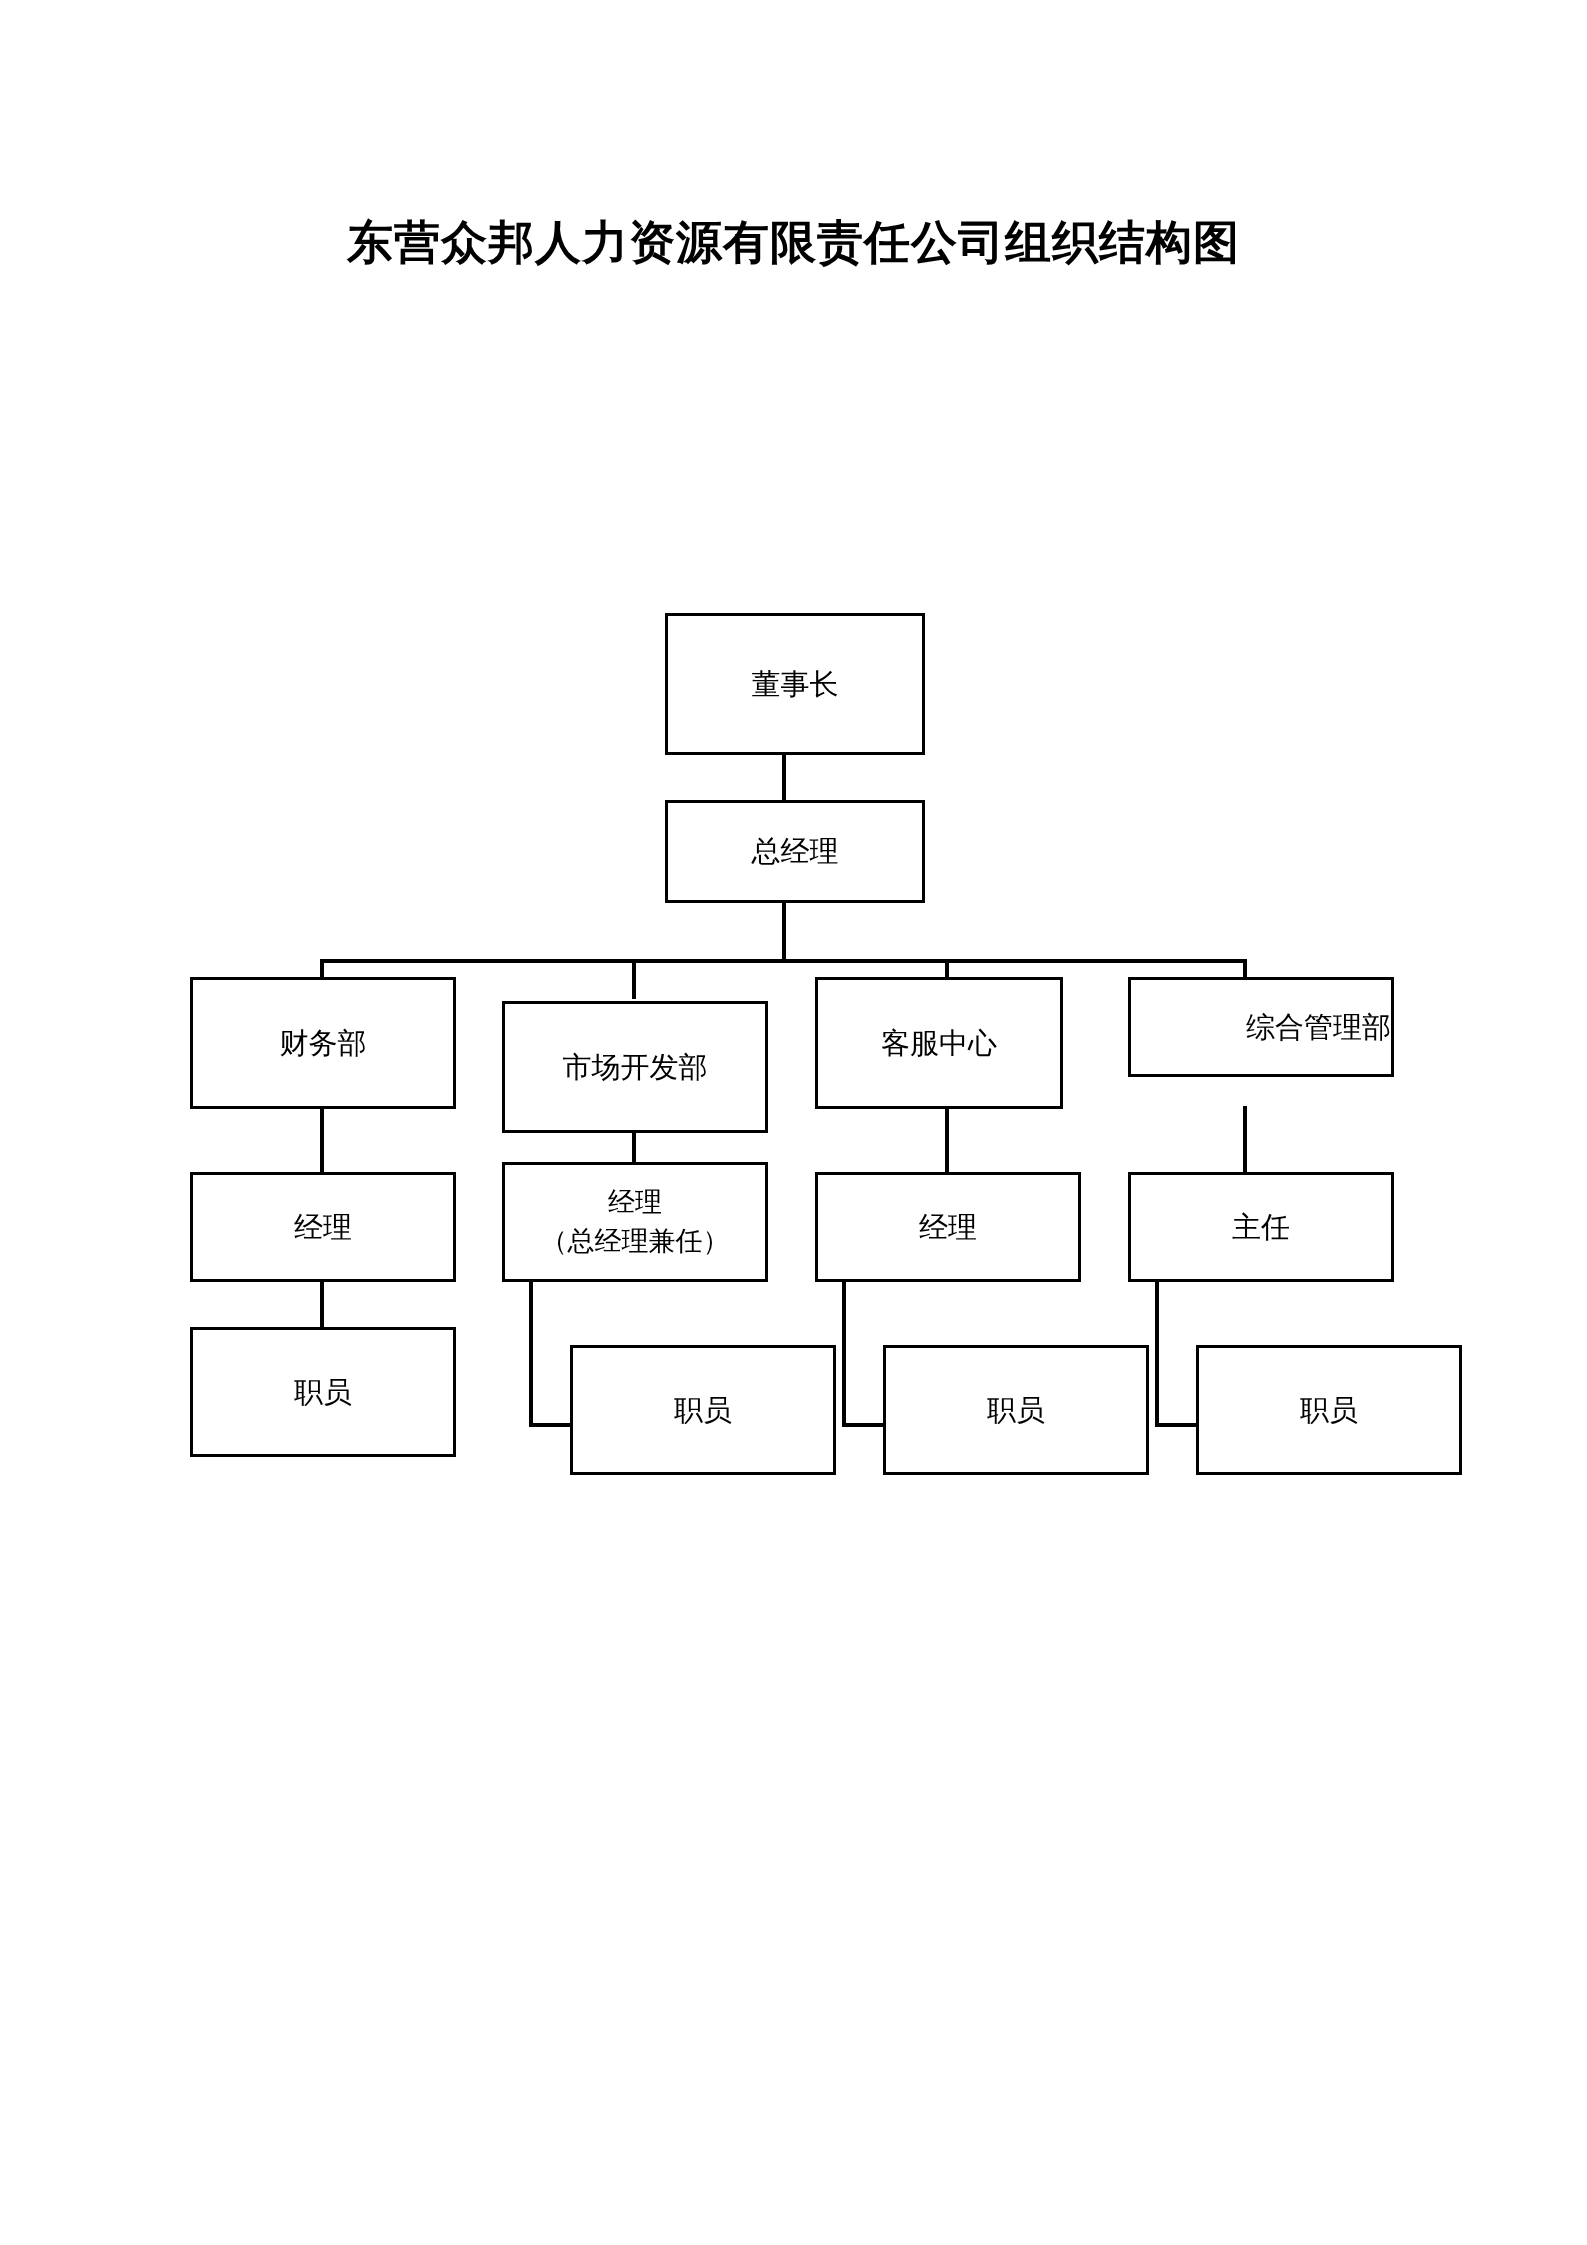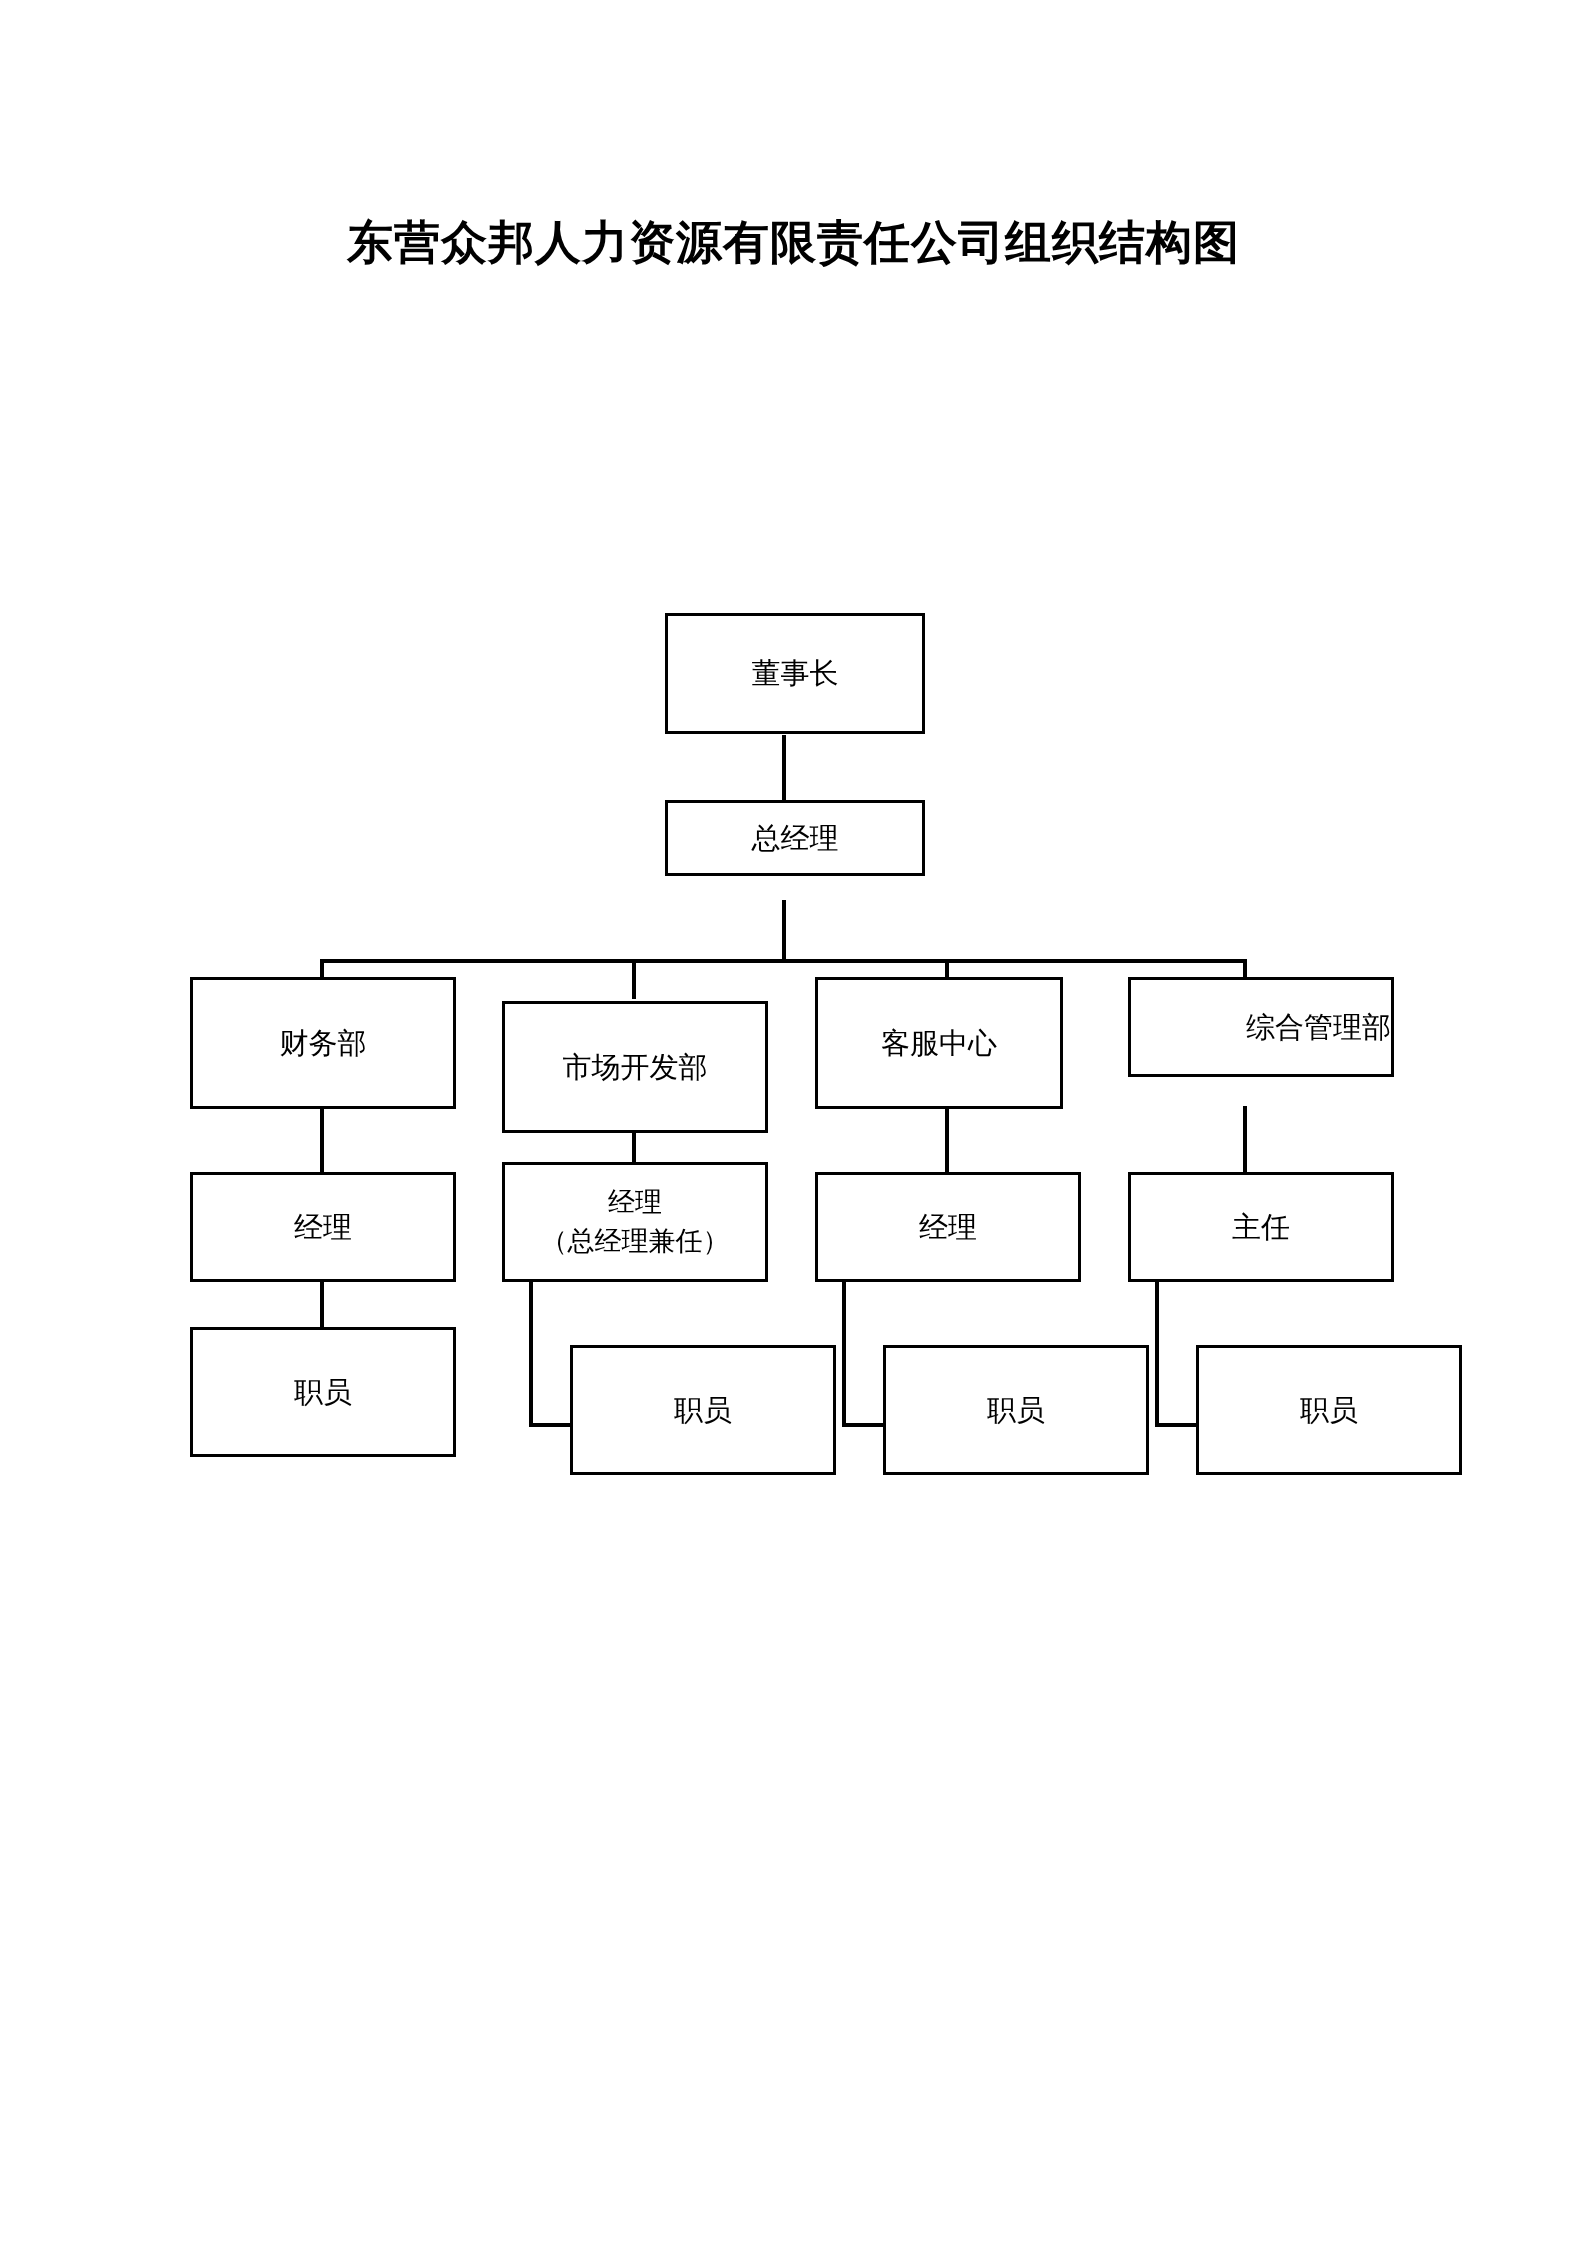--- a/index.html
+++ b/index.html
@@ -79,27 +79,27 @@
 </style>
 </head>
 <body>
 
 <div id="page">
 
   <h1 class="chart-title">东营众邦人力资源有限责任公司组织结构图</h1>
 
   <div id="org-canvas">
 
-    <div class="node" style="left:665px; top:613px; width:260px; height:121px;">
+    <div class="node" style="left:665px; top:613px; width:260px; height:142px;">
       <span class="node-label">董事长</span>
     </div>
 
     <div class="conn conn-v" style="left:782px; top:735px; height:68px;"></div>
 
-    <div class="node" style="left:665px; top:800px; width:260px; height:76px;">
+    <div class="node" style="left:665px; top:800px; width:260px; height:103px;">
       <span class="node-label">总经理</span>
     </div>
 
     <div class="conn conn-v" style="left:782px; top:900px; height:62px;"></div>
 
     <div class="conn conn-h" style="left:320px; top:959px; width:927px;"></div>
 
     <div class="conn conn-v" style="left:320px; top:959px; height:40px;"></div>
     <div class="conn conn-v" style="left:632px; top:959px; height:40px;"></div>
     <div class="conn conn-v" style="left:945px; top:959px; height:40px;"></div>

